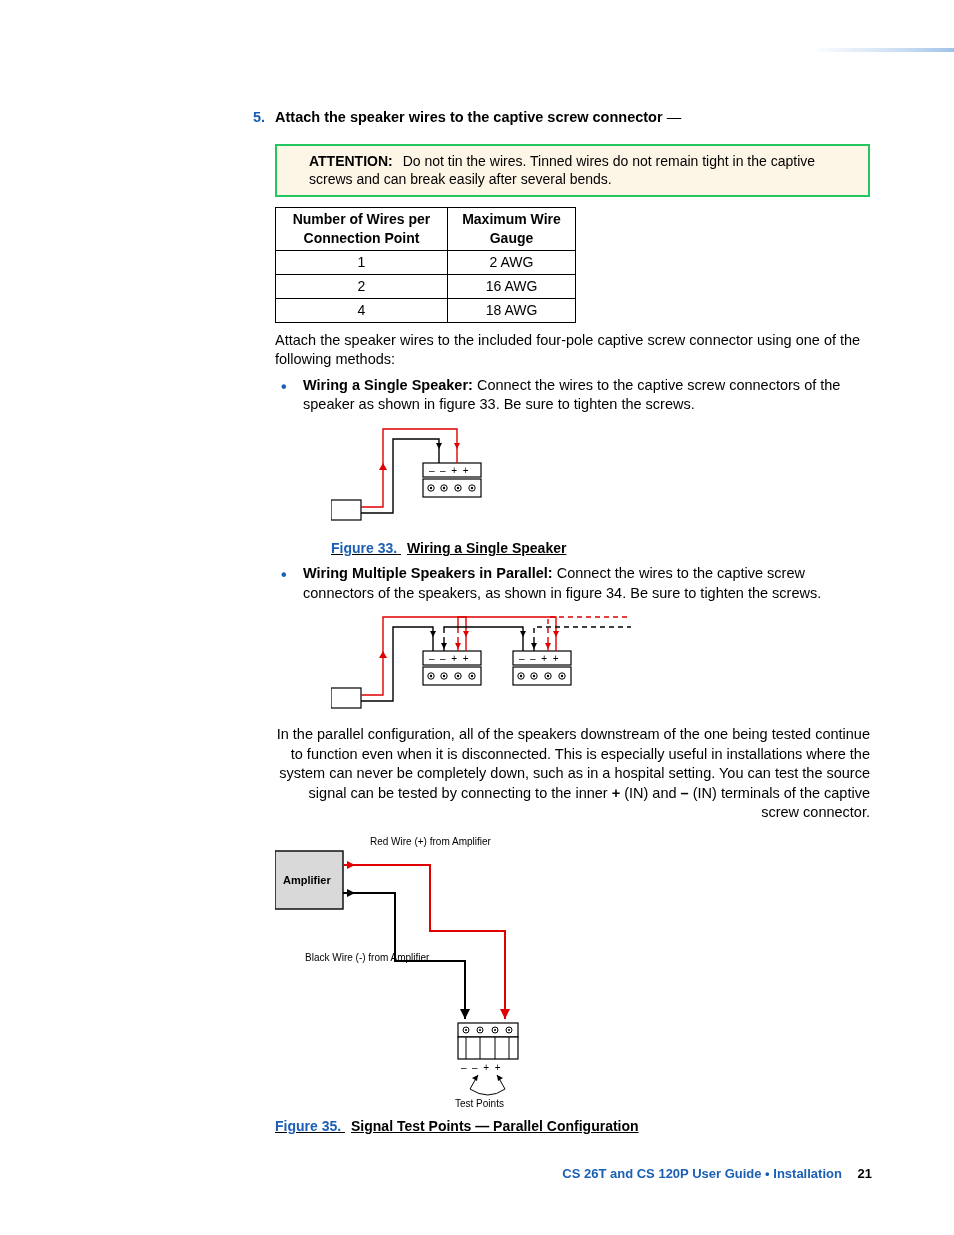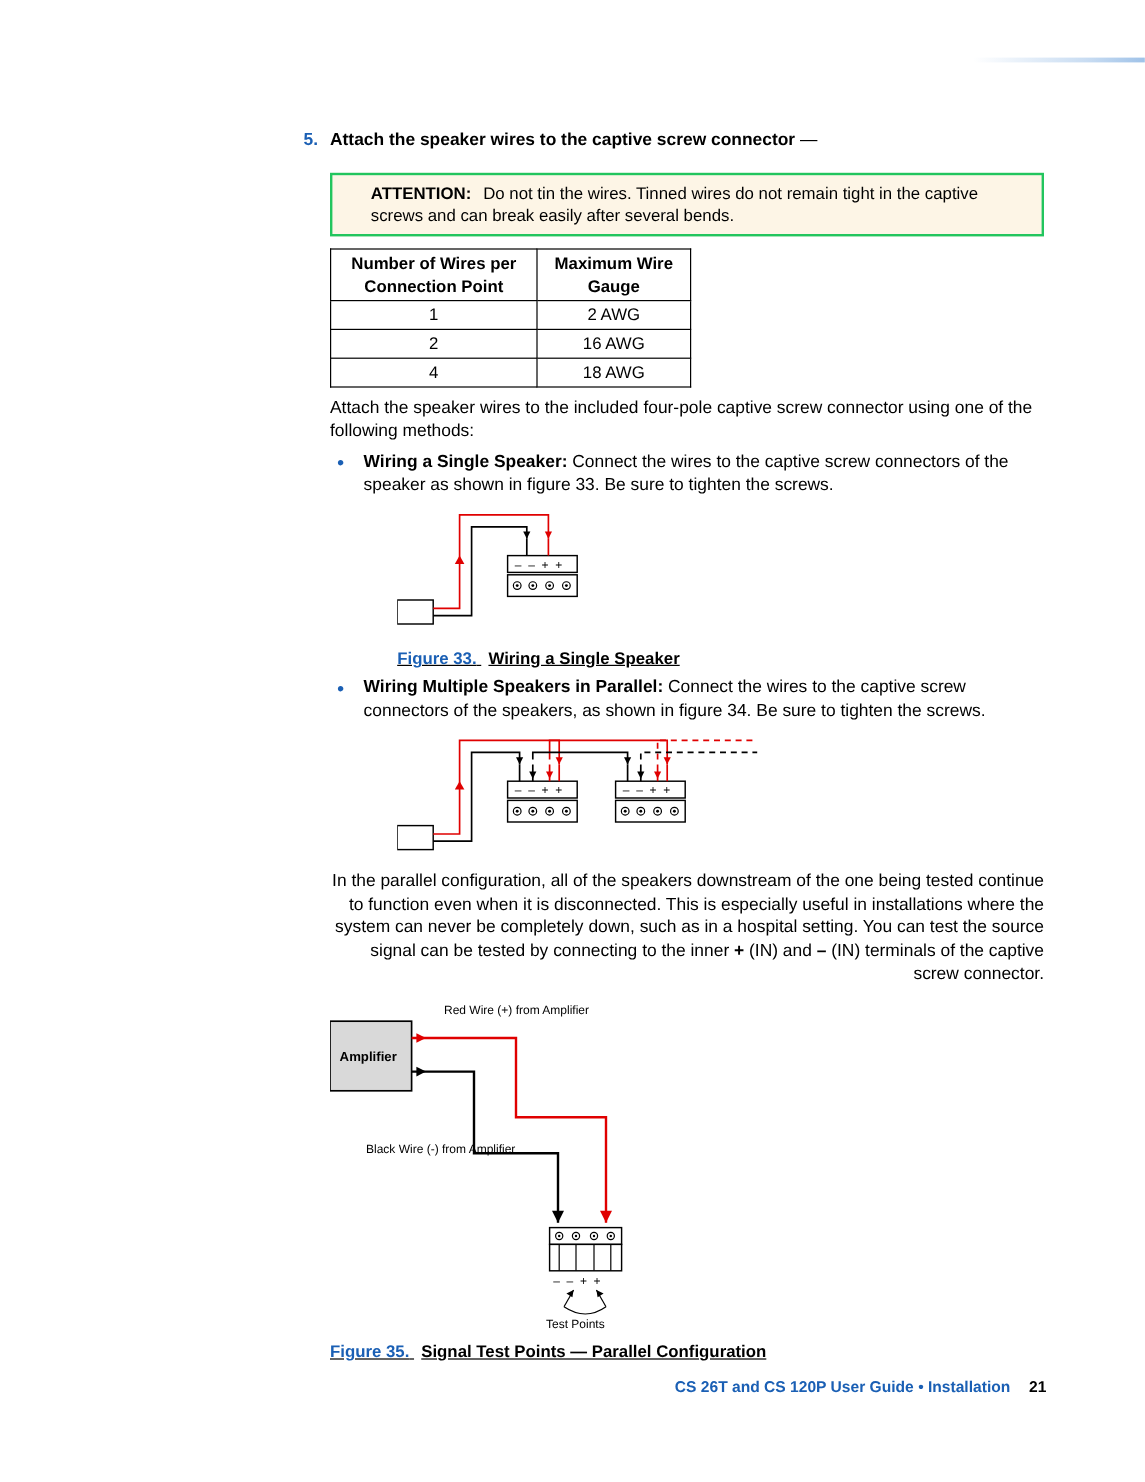--- a/index.html
+++ b/index.html
@@ -61,21 +61,21 @@
     margin-left: 28px;
     margin-top: 8px;
   }
   .fig-svg { display:block; }
   .fig-caption { margin-top:6px; font-size:14px;text-decoration:underline;}
   .fig-caption .fig-label { color:#1a5fb4; font-weight:bold;}
   .fig-caption .fig-title { font-weight:bold;}
   .footer {
     position:absolute;
     right:82px;
-    bottom:70px;
+    bottom:52px;
     font-size:13px;
   }
   .footer .ft { color:#1a5fb4; font-weight:bold;}
   .footer .pg { color:#000; font-weight:bold; margin-left:12px;}
   svg text { font-family: Helvetica, Arial, sans-serif; }
 </style>
 </head>
 <body>
 
 <div class="topbar"></div>

